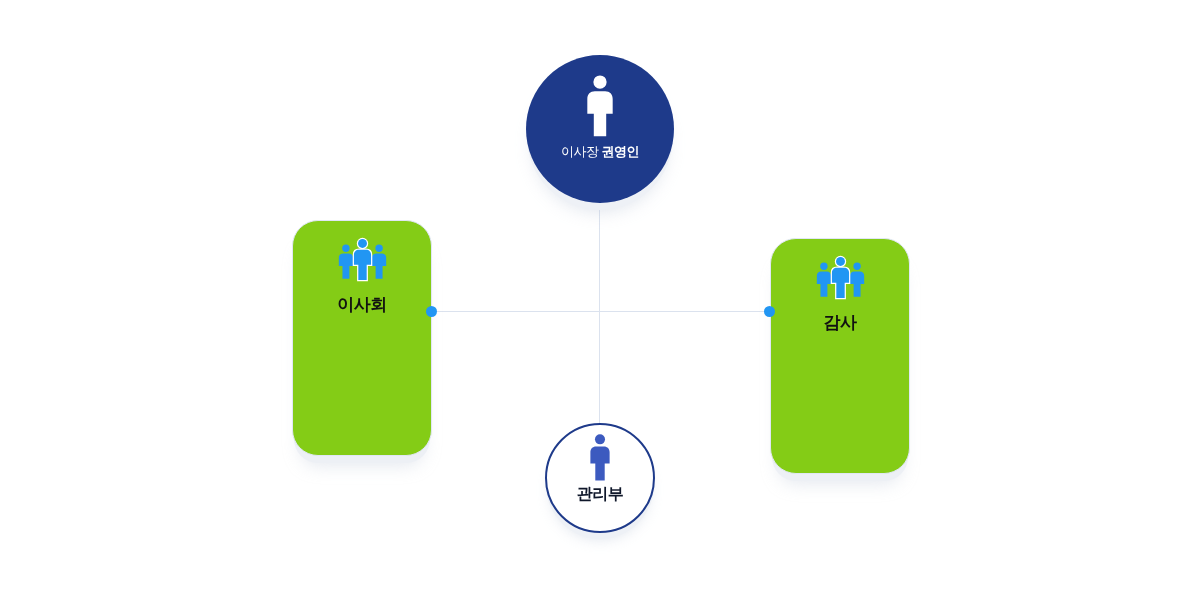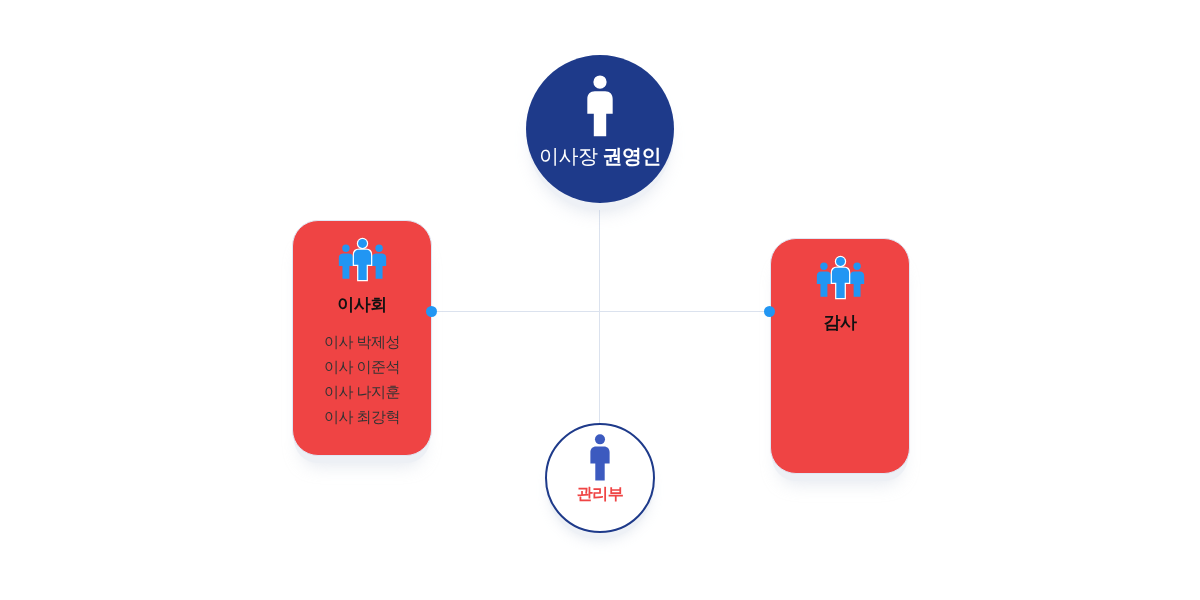--- a/index.html
+++ b/index.html
@@ -36,21 +36,21 @@
     border-radius: 50%;
     background: #1e3a8a;
     display: flex; flex-direction: column; align-items: center;
     box-shadow: 0 8px 0 -1px #eef1f6, 0 16px 18px -8px rgba(185,195,212,0.45);
     z-index: 3;
   }
   .circle-top .person-svg { margin-top: 20px; }
   .circle-top .label {
     margin-top: 6px;
     color: #ffffff;
-    font-size: 20px;
+    font-size: 13px;
     letter-spacing: -0.5px;
     white-space: nowrap;
   }
   .circle-top .label b { font-weight: bold; }
 
   
   .circle-bottom {
     position: absolute;
     left: 545px; top: 423px;
     width: 110px; height: 110px;
@@ -60,31 +60,31 @@
     box-sizing: border-box;
     display: flex; flex-direction: column; align-items: center;
     box-shadow: 0 7px 0 -1px #eef1f6, 0 12px 14px -6px rgba(185,195,212,0.45);
     z-index: 3;
   }
   .circle-bottom .person-svg { margin-top: 9px; }
   .circle-bottom .label {
     margin-top: 3px;
     font-size: 16px;
     font-weight: bold;
-    color: #ef4444;
+    color: #0f172a;
     letter-spacing: -0.5px;
     white-space: nowrap;
   }
 
   
   .card {
     position: absolute;
     top: 220px;
     width: 140px; height: 236px;
-    background: #ef4444;
+    background: #84cc16;
     border: 1px solid #e0e7f4;
     border-radius: 26px;
     box-sizing: border-box;
     display: flex; flex-direction: column; align-items: center;
     box-shadow: 0 9px 0 -2px #edf0f5, 0 18px 18px -9px rgba(185,195,212,0.4);
     z-index: 2;
   }
   .card-left  { left: 292px; }
   .card-right { left: 770px; margin-top: 18px; }
   .card .group-svg { margin-top: 16px; }
@@ -123,26 +123,20 @@
           <path d="M8.4 11.6 h7.2 c3.4 0 5.4 2.1 5.4 5.4 v10.5 h-4.6 v16 h-8.8 v-16 H3 v-10.5 c0 -3.3 2 -5.4 5.4 -5.4 z"></path>
         </g>
       </defs>
       <g fill="#2196f3">
         <use href="#gpA" transform="translate(2.6,7.5) scale(0.83)"></use>
         <use href="#gpA" transform="translate(37.5,7.5) scale(0.83)"></use>
         <use href="#gpA" transform="translate(18,1.5)" stroke="#ffffff" stroke-width="2.6" paint-order="stroke"></use>
       </g>
     </svg>
     <div class="card-title">이사회</div>
-    <ul class="member-list">
-      <li>이사 박제성</li>
-      <li>이사 이준석</li>
-      <li>이사 나지훈</li>
-      <li>이사 최강혁</li>
-    </ul>
   </div>
 
   <div class="card card-right">
     <svg class="group-svg" viewBox="0 0 60 50" width="57" height="48" aria-hidden="true">
       <defs>
         <g id="gpB">
           <circle cx="12" cy="5" r="4.7"></circle>
           <path d="M8.4 11.6 h7.2 c3.4 0 5.4 2.1 5.4 5.4 v10.5 h-4.6 v16 h-8.8 v-16 H3 v-10.5 c0 -3.3 2 -5.4 5.4 -5.4 z"></path>
         </g>
       </defs>

